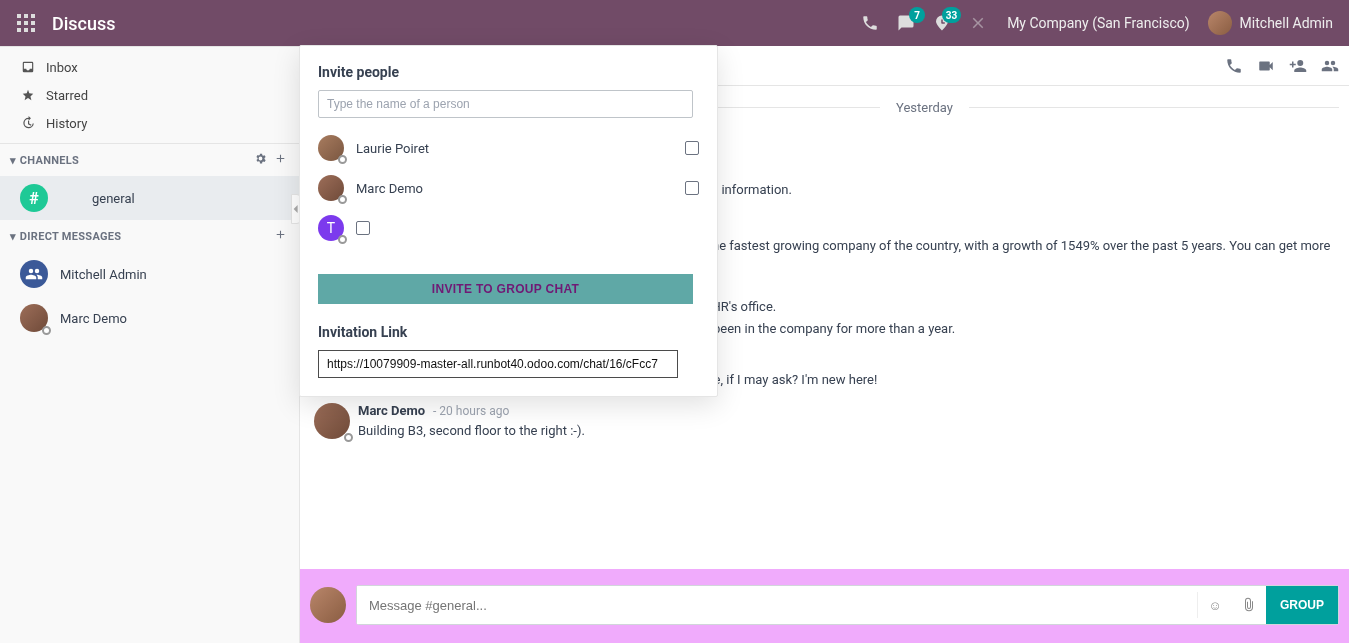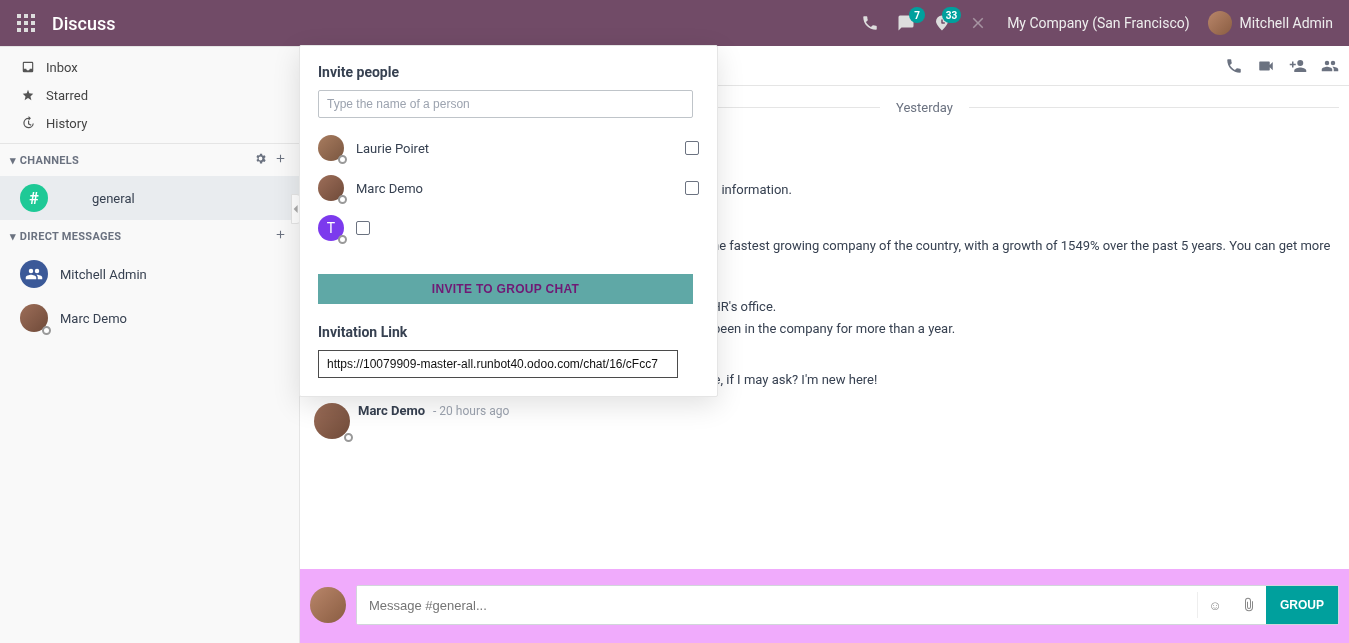--- a/index.html
+++ b/index.html
@@ -322,20 +322,23 @@
         <div class="ava-col">
             <span class="avatar av-2">
               <span class="status-dot offline"></span>
             </span>
           </div>
         <div class="body">
           <div class="head">
             <span class="author">Marc Demo</span>
             <span class="time">- 20 hours ago</span>
           </div>
+          <div class="text">
+            <div>Building B3, second floor to the right :-).</div>
+          </div>
         </div>
       </div>
     </div>
 
     <div class="composer-outer">
       <span class="avatar av-user"></span>
       <div class="composer">
         <input type="text" placeholder="Message #general..." style="">
         <span class="divider"></span>
         <span class="icon-btn">☺</span>

